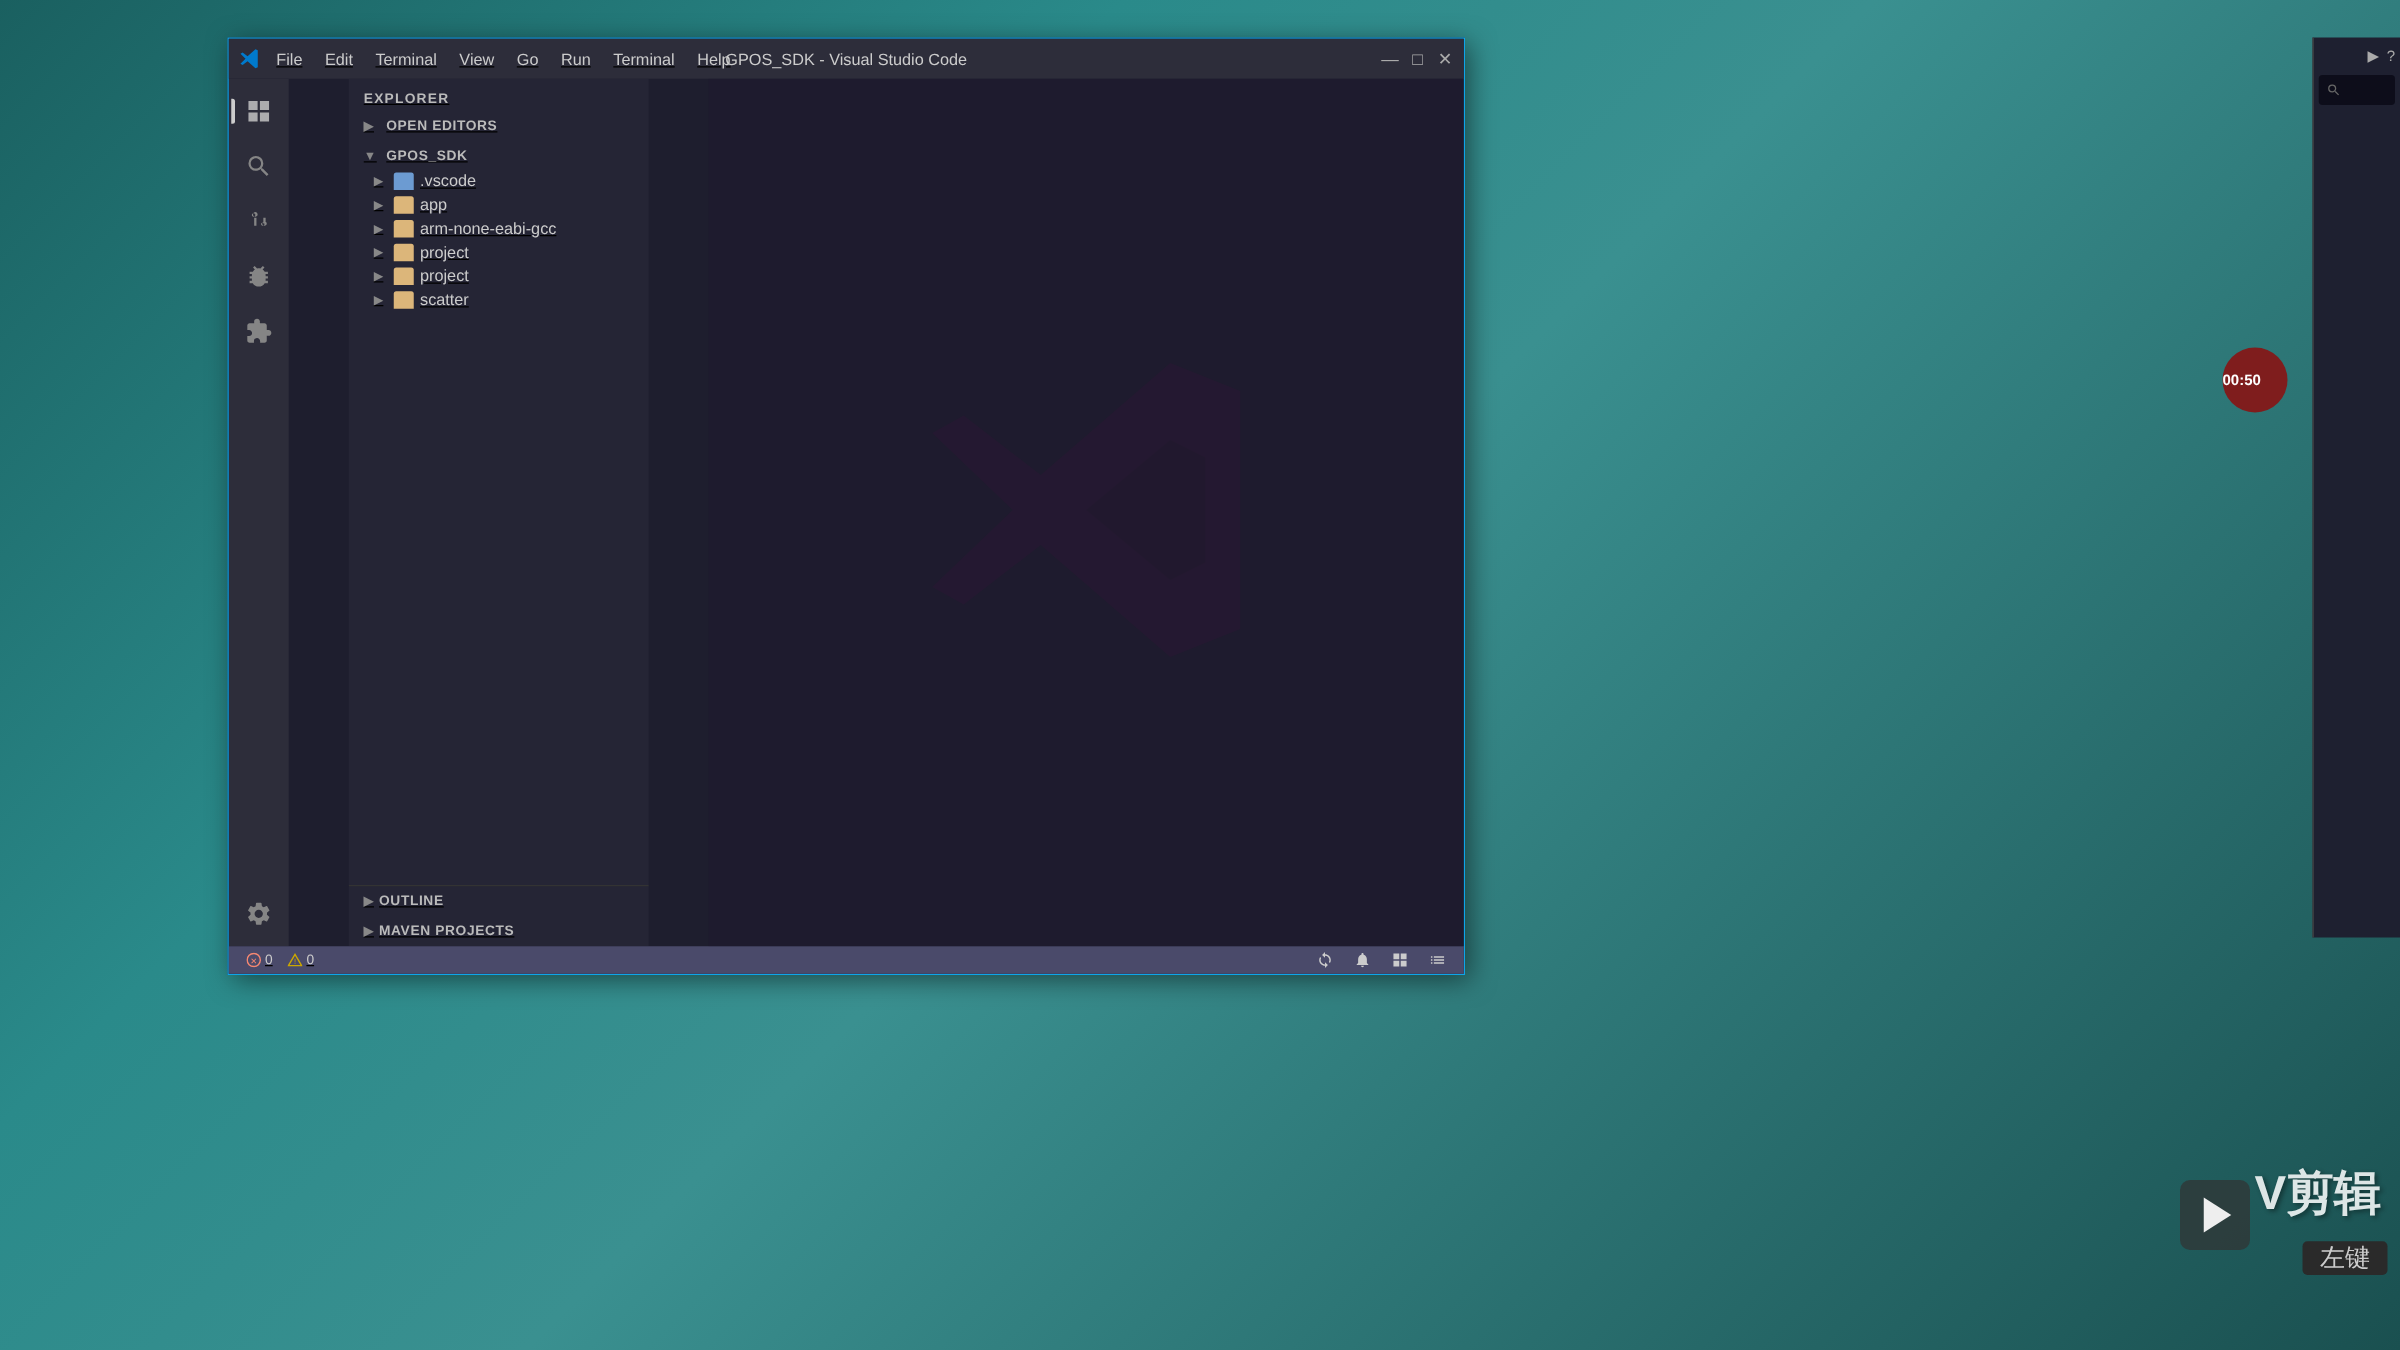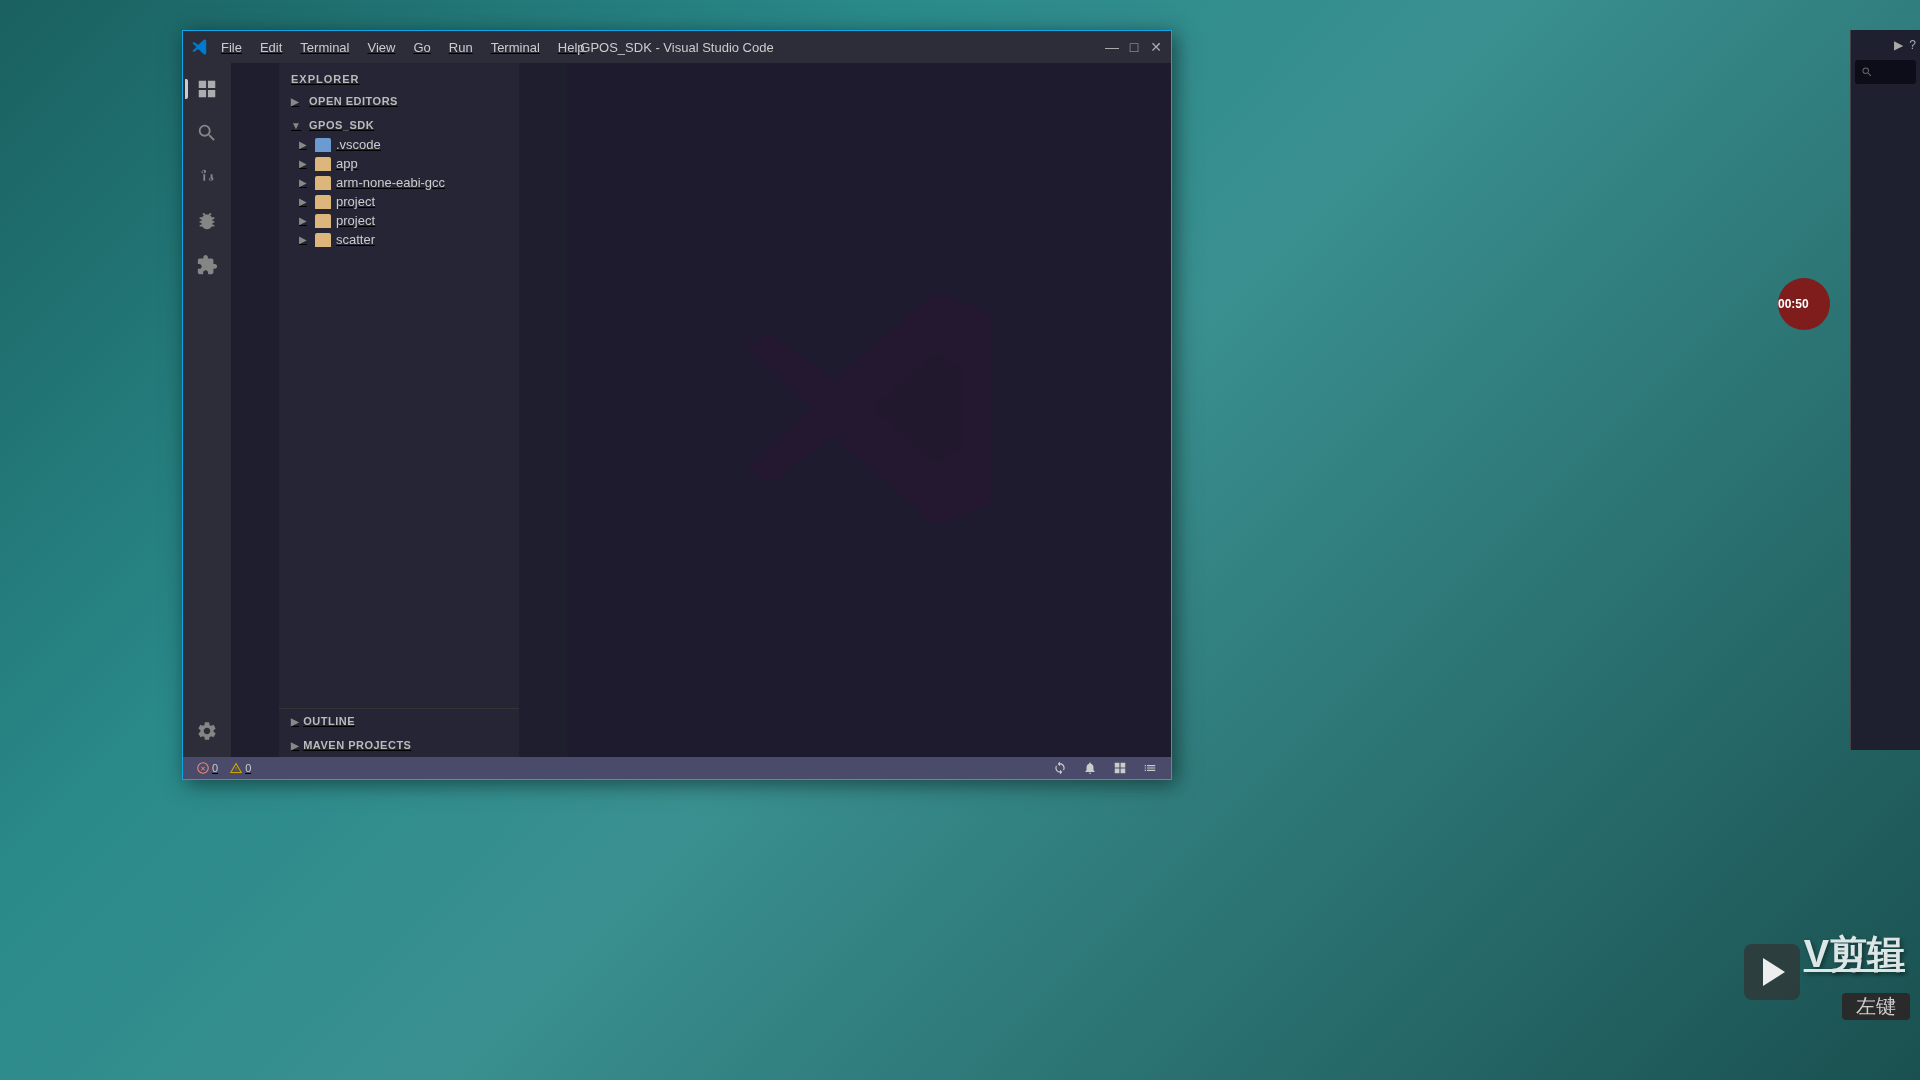--- a/index.html
+++ b/index.html
@@ -308,21 +308,20 @@
     
     .chinese-watermark {
       position: absolute;
       right: 15px;
       bottom: 100px;
       color: white;
       font-size: 38px;
       font-weight: bold;
       opacity: 0.85;
       text-shadow: 2px 2px 4px rgba(0,0,0,0.5);
-      text-decoration: underline;
     }
 
     .sidebar-bottom {
       margin-top: auto;
       border-top: 1px solid #333;
     }
     .outline-section {
       display: flex;
       align-items: center;
       padding: 6px 12px;

